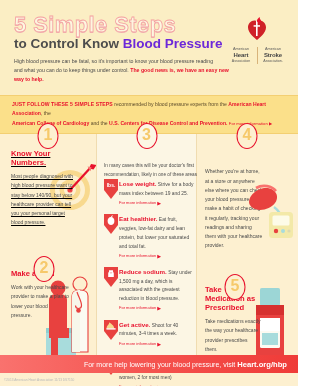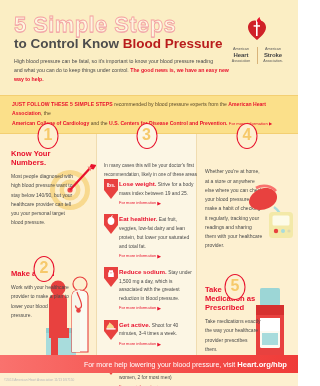--- a/index.html
+++ b/index.html
@@ -14,21 +14,21 @@
   
   .header{position:relative;height:95px;background:#fbeec4;padding:14px 10px 0 14px;box-sizing:border-box;}
   .title-main{
     font-size:22px;font-weight:bold;letter-spacing:.4px;line-height:1;
     color:#fdf6e0;
     -webkit-text-stroke:0.8px #f4a0a0;
     text-shadow:0 1px 0 #f0b8b8;
     margin:0 0 1px 0;
   }
   .title-sub{font-size:13.5px;line-height:1.05;color:#4d4d4d;margin:0 0 6px 0;font-weight:bold;}
-  .title-sub .hl{color:#b91c1c;text-align:right;}
+  .title-sub .hl{color:#6d28d9;text-align:right;}
   .lede{font-size:5.2px;line-height:1.75;color:#4a4a4a;max-width:215px;}
   .lede .good{color:#e8112d;font-weight:bold;}
 
   
   .logo{position:absolute;right:9px;top:16px;width:64px;text-align:center;}
   .logo svg{display:block;margin:0 auto;}
   .logo-names{display:flex;justify-content:center;margin-top:1px;}
   .logo-col{width:31px;line-height:1.25;}
   .logo-col.left{border-right:1px solid #d8b37a;}
   .lg-t{font-size:3.8px;color:#5a5a5a;}
@@ -59,21 +59,21 @@
     z-index:6;
   }
   .col2 .step-badge{background:#fcf6e4;}
 
   .head{font-size:7.6px;font-weight:bold;color:#e8112d;line-height:1.18;}
   .body-txt{font-size:5px;line-height:1.85;color:#4a4a4a;}
   .more-link{font-size:4px;color:#e8112d;white-space:nowrap;}
   .more-link .arw{font-size:5px;vertical-align:-.5px;}
 
   
-  .b1{position:absolute;top:16px;left:11px;width:62px;z-index:4;}
+  .b1{position:absolute;top:16px;left:11px;width:62px;z-index:4;text-decoration:underline;}
   .b1 .body-txt{margin-top:4px;}
   .b2{position:absolute;top:136px;left:11px;width:58px;z-index:4;}
   .b2 .body-txt{margin-top:4px;}
 
   
   .c2head{position:absolute;top:16px;left:7px;width:95px;}
   .c2lede{position:absolute;top:28px;left:7px;width:95px;font-size:4.7px;line-height:1.8;color:#4a4a4a;}
   .tips{position:absolute;top:44px;left:5px;width:96px;}
   .tip{display:flex;margin-bottom:5.5px;}
   .tip .ic{width:17px;flex:0 0 17px;display:flex;justify-content:center;padding-top:1px;}

